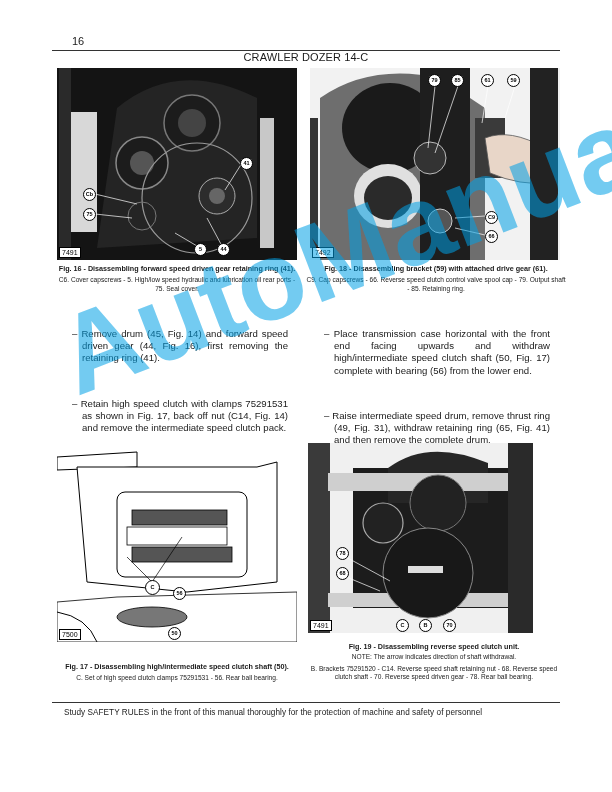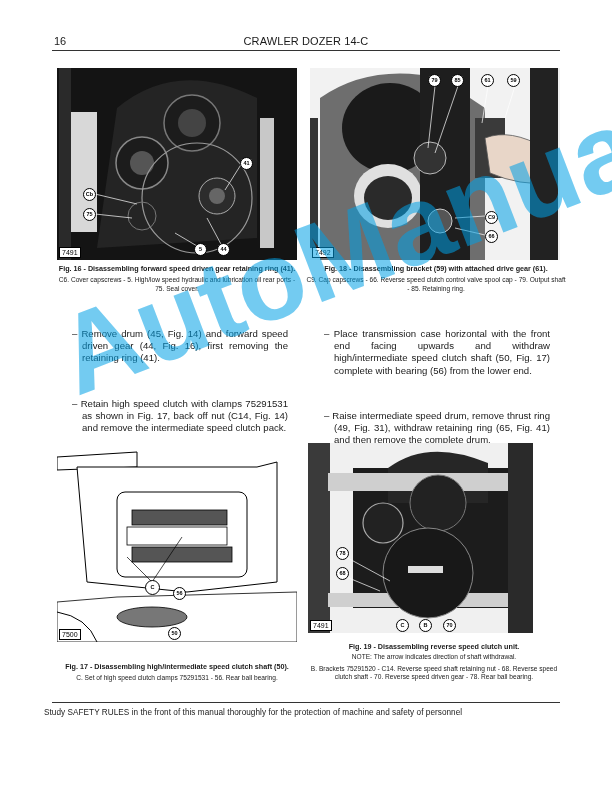--- a/index.html
+++ b/index.html
@@ -1,31 +1,31 @@
 <!DOCTYPE html>
 <html><head>
 <meta charset="utf-8">
 <style>
   html, body { margin: 0; padding: 0; background: #ffffff; }
   body { width: 612px; height: 792px; position: relative; overflow: hidden; font-family: "Liberation Sans", sans-serif; color: #1a1a1a; }
   .header { position: absolute; left: 52px; top: 34px; width: 508px; height: 16px; border-bottom: 1.5px solid #333; }
-  .page-num { position: absolute; left: 2px; top: 1px; font-size: 11px; }
-  .running-title { position: absolute; left: 0; width: 100%; top: 1px; text-align: center; font-size: 11px; letter-spacing: 0.1px; }
+  .page-num { position: absolute; left: 20px; top: 1px; font-size: 11px; }
+  .running-title { position: absolute; left: 0; width: 100%; top: 17px; text-align: center; font-size: 11px; letter-spacing: 0.1px; }
   .photo { position: absolute; background: #1d1d1d; overflow: hidden; }
   .fig-tag { position: absolute; left: 2px; bottom: 2px; background: #fff; color: #000; border: 1px solid #000; font-size: 7px; padding: 0 2px; line-height: 9px; }
   .callout { position: absolute; width: 11px; height: 11px; border-radius: 50%; background: #fff; border: 1px solid #000; font-size: 5.5px; line-height: 11px; text-align: center; color: #000; font-weight: bold; }
   .caption { position: absolute; text-align: center; font-size: 6.6px; line-height: 8.5px; }
   .caption .title { font-weight: bold; font-size: 7.2px; line-height: 9px; }
   .caption .legend { margin-top: 3px; }
   .body-text { position: absolute; font-size: 9.6px; line-height: 12.2px; }
   .body-text p { margin: 12px; }
   .bullet { padding-left: 10px; text-indent: -10px; text-align: justify; }
   .gap { height: 9px; }
   .footer-rule { position: absolute; left: 52px; top: 702px; width: 508px; border-top: 1.5px solid #333; }
-  .footer { position: absolute; left: 44px; top: 708px; width: 510px; font-size: 8.2px; letter-spacing: 0.05px; }
+  .footer { position: absolute; left: 64px; top: 708px; width: 510px; font-size: 8.2px; letter-spacing: 0.05px; }
   .watermark { position: absolute; left: 40px; top: 300px; font-family: "Liberation Sans", sans-serif; font-weight: bold; font-size: 112px; color: rgba(0,160,230,0.55); transform: rotate(-21deg); transform-origin: left top; white-space: nowrap; pointer-events: none; }
   svg { display: block; }
 </style>
 </head>
 <body>
 
 <div class="header">
   <span class="page-num">16</span>
   <span class="running-title">CRAWLER DOZER 14-C</span>
 </div>

